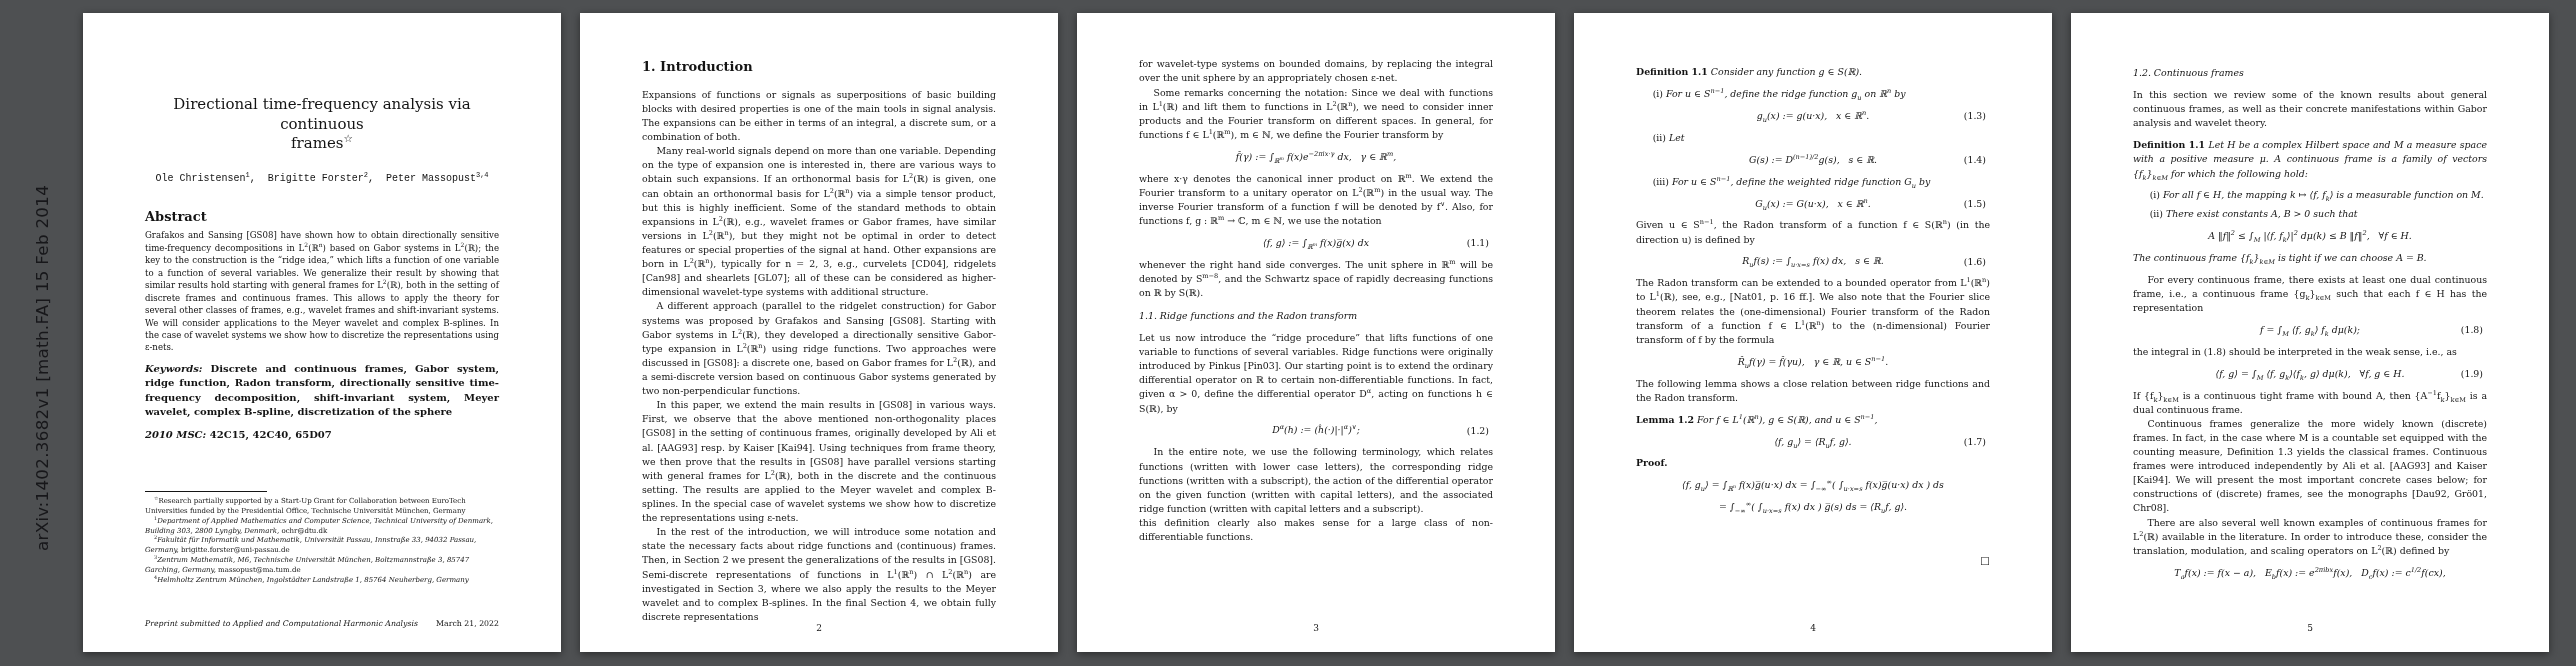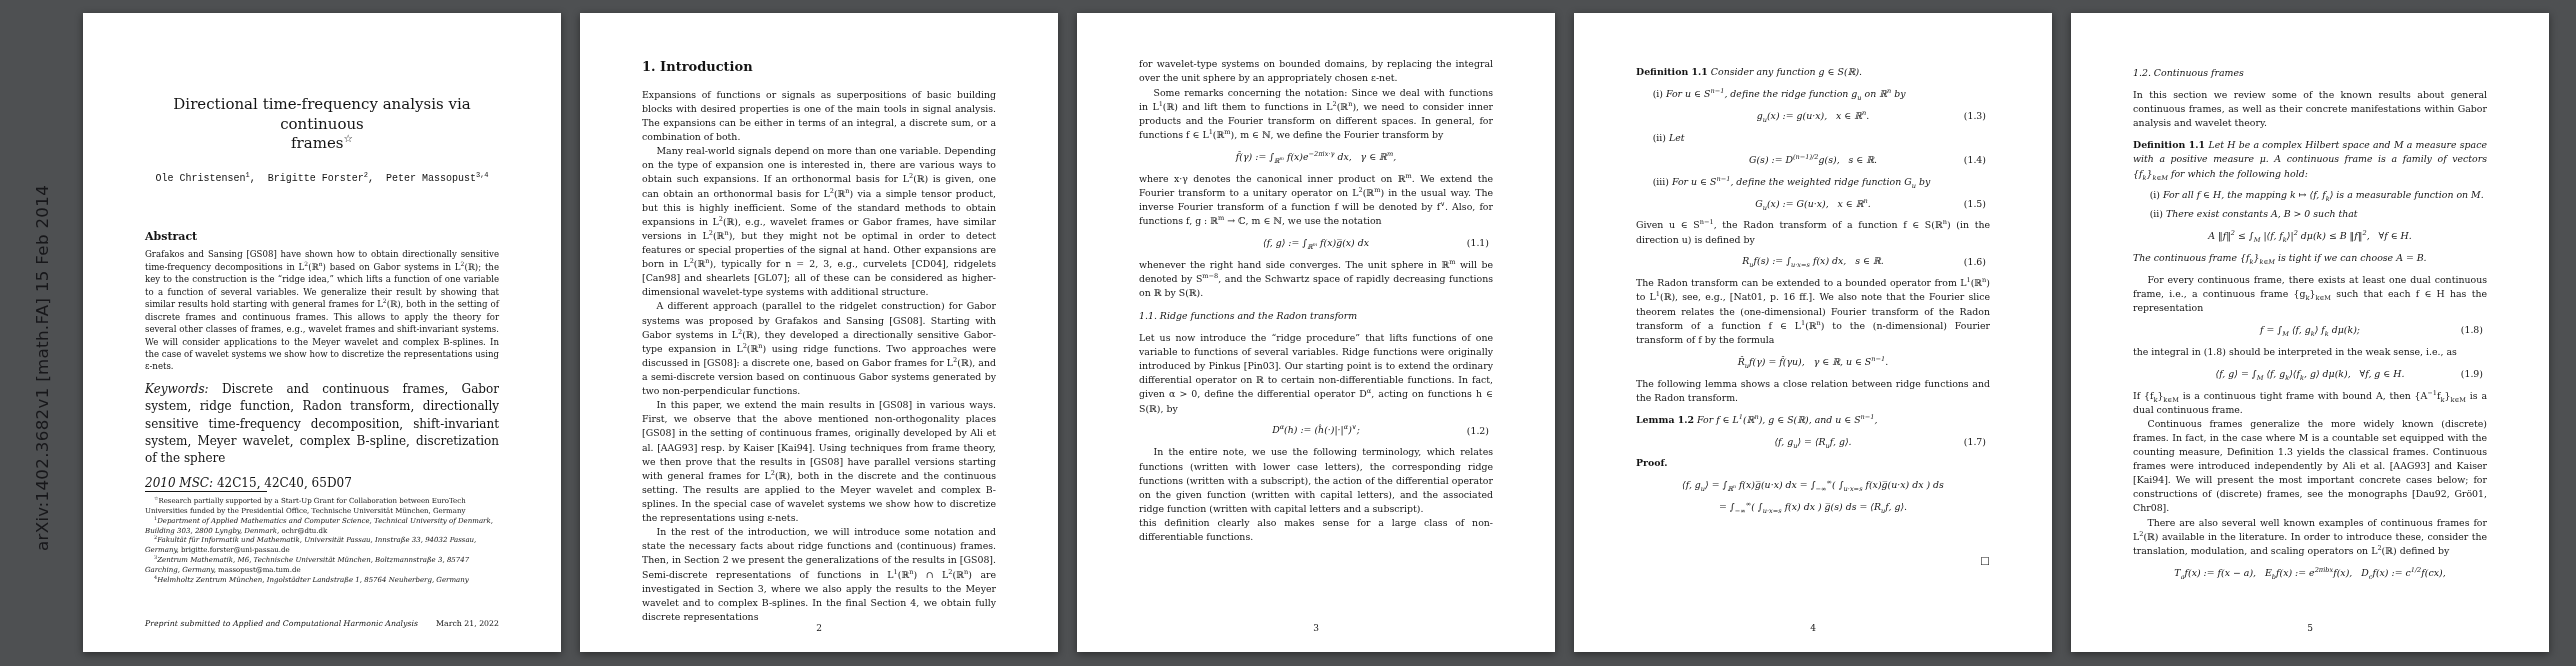--- a/index.html
+++ b/index.html
@@ -40,23 +40,23 @@
   .eq { display: block; text-align: center; font-style: italic; padding: 0 32px; }
   .eqno { position: absolute; right: 4px; top: 50%; transform: translateY(-50%); font-style: normal; }
   .proof-label { margin-top: 7.8px; }
   .qed { text-align: right; margin-top: 39px; font-size: 10.6px; }
   .page-number { position: absolute; bottom: 19px; left: 0; right: 0; text-align: center; font-size: 9px; }
 
   
   .tp-content { position: absolute; left: 62px; right: 62px; top: 16px; }
   .tp-title { margin: 66px 0 0 0; text-align: center; font-size: 15px; font-weight: normal; line-height: 1.3; }
   .tp-authors { margin-top: 19px; text-align: center; font-size: 10px; font-family: Liberation Mono, monospace; }
-  .tp-abs-head { margin-top: 46px; font-weight: bold; font-size: 11px; }
+  .tp-abs-head { margin-top: 25px; font-weight: bold; font-size: 13px; }
   .tp-abs { margin: 5.6px 0 0 0; font-size: 8.6px; line-height: 1.45; text-align: justify; }
-  .tp-kw { margin: 7.8px 0 0 0; font-size: 12px; line-height: 1.45; text-align: justify; }
+  .tp-kw { margin: 7.8px 0 0 0; font-size: 10px; line-height: 1.45; text-align: justify; font-weight: bold; }
   .it { font-style: italic; }
   .footnotes { position: absolute; left: 62px; right: 62px; bottom: 67px; font-size: 7px; line-height: 1.4; }
   .fn-rule { width: 122px; border-top: 0.8px solid #141414; margin-bottom: 5.6px; }
   .fn { margin: 0; text-indent: 9px; }
   .tp-footer {
     position: absolute; left: 62px; right: 62px; bottom: 24.5px;
     display: flex; justify-content: space-between; font-size: 7.8px;
   }
   .tp-footer .left { font-style: italic; text-align: right; }
 </style>

